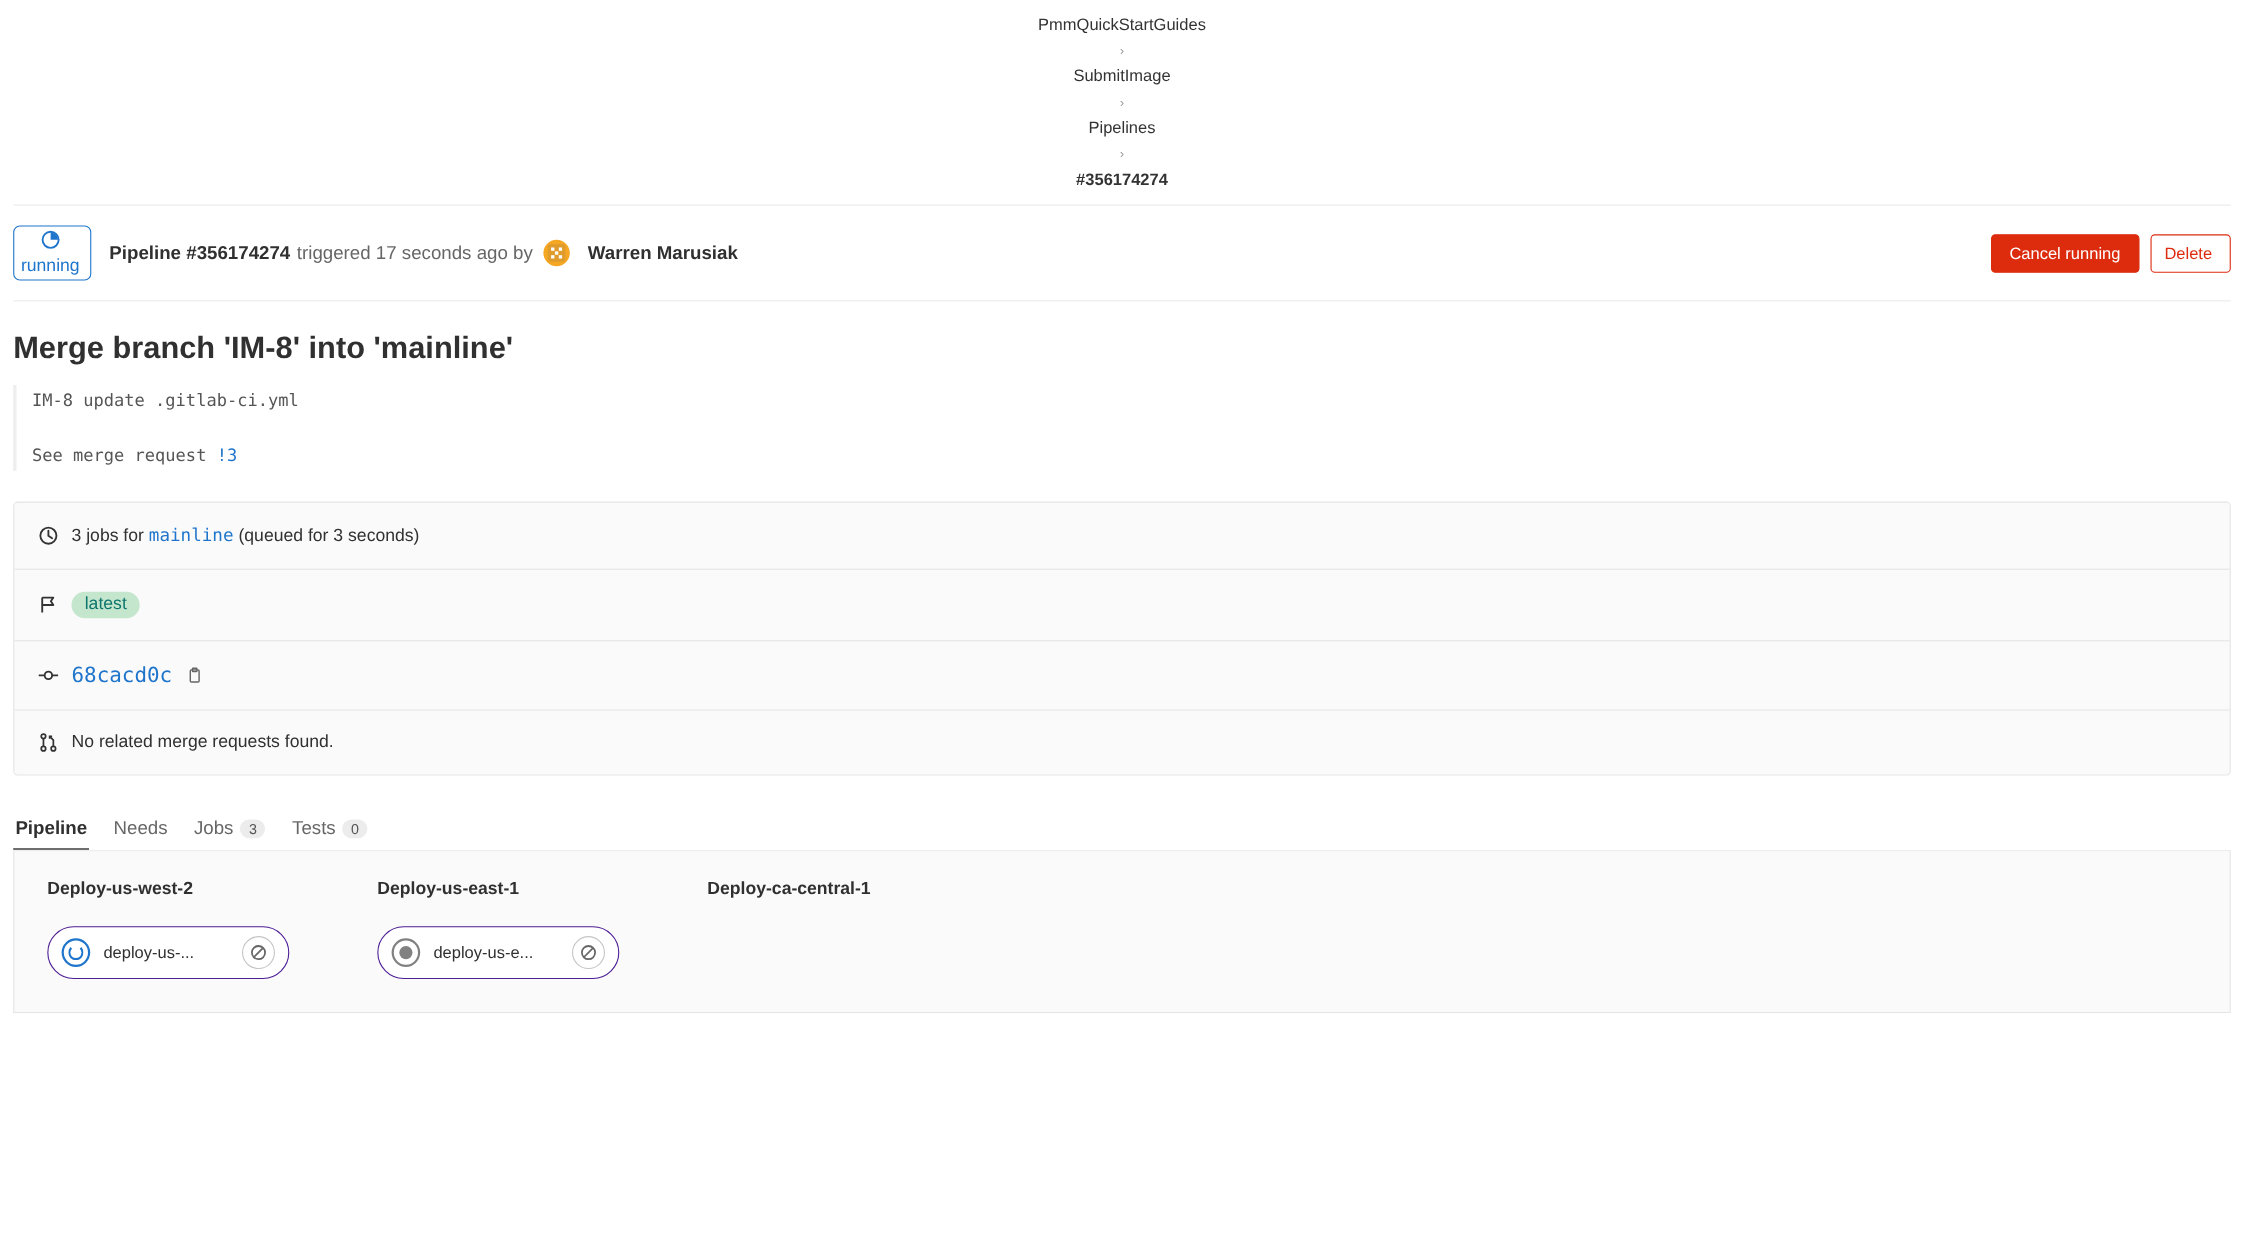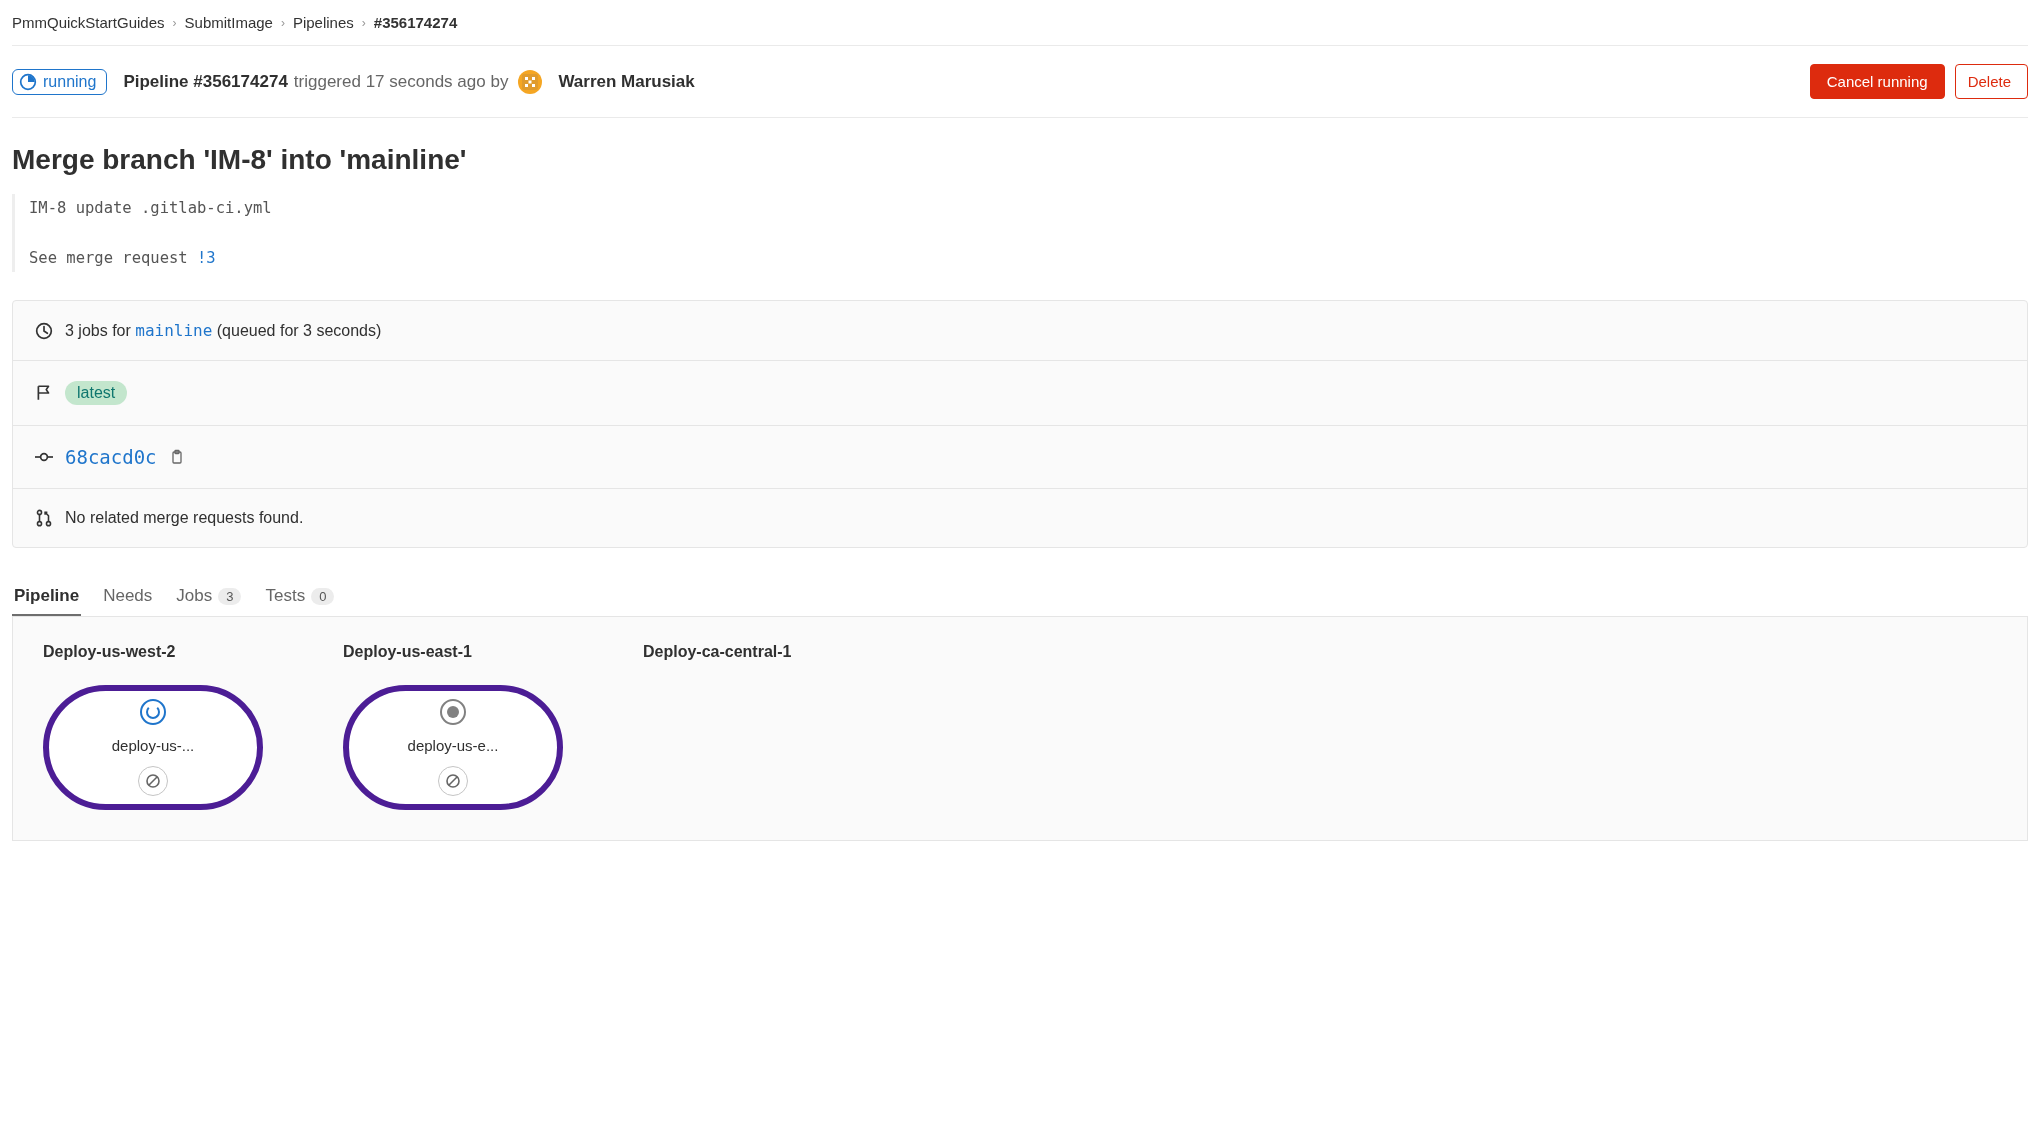--- a/index.html
+++ b/index.html
@@ -13,20 +13,21 @@
 
 
 .breadcrumbs {
   display: flex;
   align-items: center;
   gap: 8px;
   padding: 14px 0;
   border-bottom: 1px solid #eaeaea;
   font-size: 15px;
   color: #333;
+  flex-direction: column;
 }
 .breadcrumbs .sep { color: #999; font-size: 12px; }
 .breadcrumbs .crumb { color: #333; cursor: pointer; }
 .breadcrumbs .crumb.current { font-weight: 600; }
 
 
 .header-row {
   display: flex;
   align-items: center;
   padding: 18px 0;
@@ -35,20 +36,21 @@
 .status-badge {
   border: 1px solid #1f75cb;
   color: #1f75cb;
   border-radius: 6px;
   padding: 3px 10px 3px 6px;
   display: inline-flex;
   align-items: center;
   gap: 6px;
   font-size: 16px;
   background: #fff;
+  flex-direction: column;
 }
 .status-badge svg { width: 18px; height: 18px; }
 .pipeline-text {
   margin-left: 16px;
   font-size: 17px;
   display: flex;
   align-items: center;
   gap: 6px;
   justify-content: flex-end;
 }
@@ -158,31 +160,30 @@
   background: #fafafa;
   border: 1px solid #e5e5e5;
   border-top: none;
   padding: 26px 30px 30px 30px;
   display: flex;
   gap: 70px;
 }
 .stage-col { min-width: 230px; }
 .stage-name { font-weight: 700; font-size: 16px; margin-bottom: 24px; }
 .job-pill {
-  border: 6px solid #4c1d95;
+  border: 1px solid #4c1d95;
   background: #fff;
   border-radius: 999px;
   padding: 8px 12px;
   display: flex;
   align-items: center;
   gap: 12px;
   font-size: 15px;
   cursor: pointer;
   width: 220px;
-  flex-direction: column;
 }
 .job-status {
   width: 26px; height: 26px;
   border-radius: 50%;
   border: 2px solid #818181;
   display: flex;
   align-items: center;
   justify-content: center;
   flex-shrink: 0;
 }

